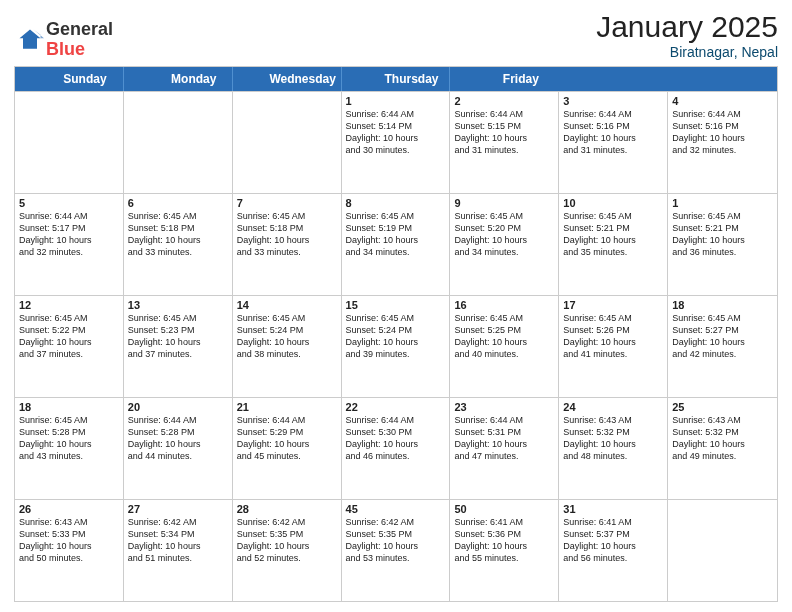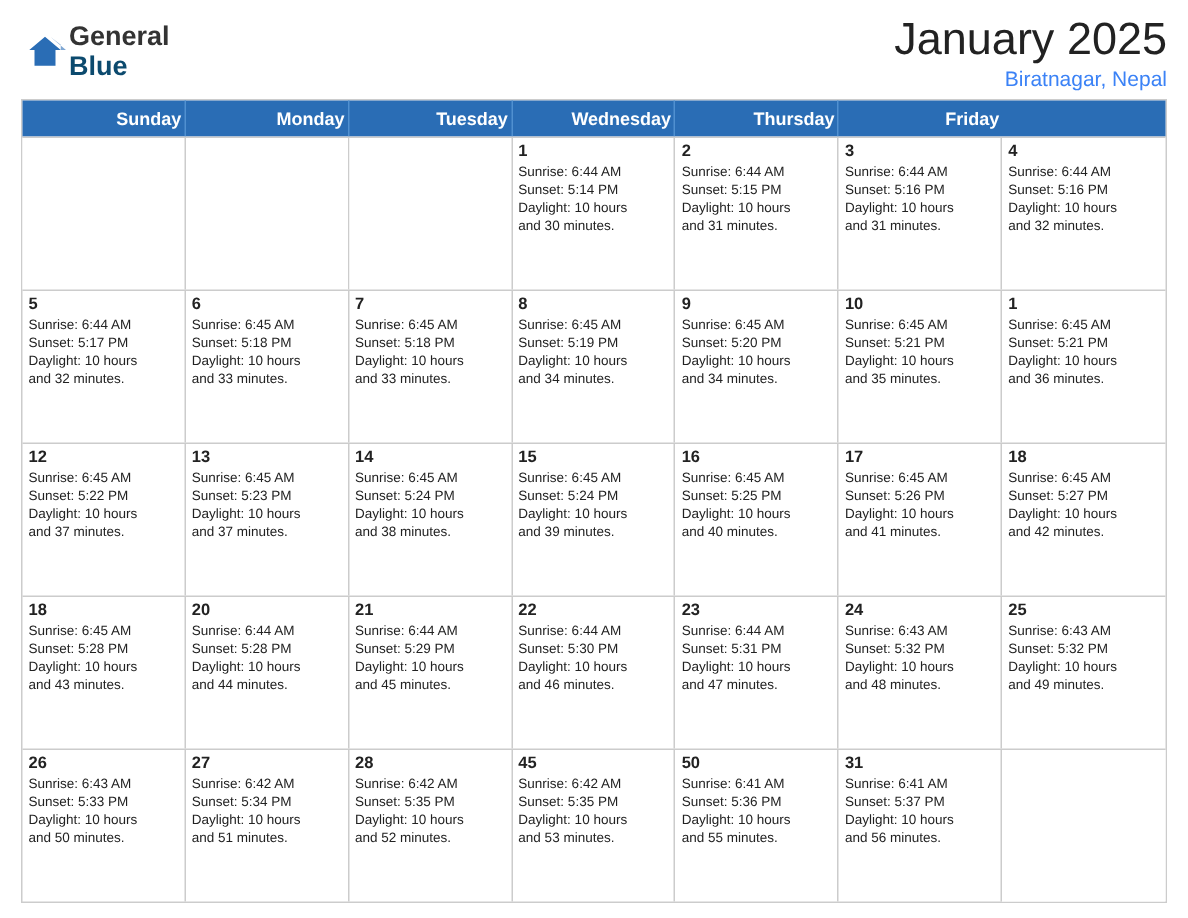--- a/index.html
+++ b/index.html
@@ -13,68 +13,68 @@
     .page {
       width: 792px;
       height: 612px;
       padding: 10px 14px 10px 14px;
       display: flex;
       flex-direction: column;
     }
     .header {
       display: flex;
       justify-content: space-between;
-      align-items: center;
+      align-items: flex-end;
       margin-bottom: 6px;
     }
     .logo {
       display: flex;
       align-items: center;
       gap: 2px;
     }
     .logo-text {
       font-size: 18px;
       font-weight: bold;
       line-height: 1.1;
     }
     .logo-general { color: #333; }
-    .logo-blue { color: #0c4a6e; }
+    .logo-blue { color: #ef4444; }
     .logo-icon {
       width: 28px;
       height: 28px;
       margin-left: 2px;
     }
     .title-block {
       text-align: right;
     }
     .title-block .month-year {
       font-size: 30px;
       font-weight: normal;
       color: #222;
     }
     .title-block .location {
       font-size: 14px;
-      color: #3b82f6;
+      color: #0c4a6e;
     }
     .calendar {
       flex: 1;
       display: flex;
       flex-direction: column;
       border: 1px solid #ccc;
     }
     .calendar-header-row {
       display: grid;
       grid-template-columns: repeat(7, 1fr);
       background-color: #2a6db5;
     }
     .calendar-header-cell {
       color: #fff;
       font-size: 12px;
       font-weight: bold;
-      text-align: right;
+      text-align: center;
       padding: 5px 2px;
       border-right: 1px solid #5090d0;
       margin-left: 32px;
     }
     .calendar-header-cell:last-child { border-right: none; }
     .calendar-body {
       flex: 1;
       display: flex;
       flex-direction: column;
     }
@@ -125,21 +125,20 @@
     <div class="title-block">
       <div class="month-year">January 2025</div>
       <div class="location">Biratnagar, Nepal</div>
     </div>
   </div>
 
   <div class="calendar">
     <div class="calendar-header-row">
     <div class="calendar-header-cell">Sunday</div>
         <div class="calendar-header-cell">Monday</div>
-        <div class="calendar-header-cell">Tuesday</div>
         <div class="calendar-header-cell">Wednesday</div>
         <div class="calendar-header-cell">Thursday</div>
         <div class="calendar-header-cell">Friday</div>
       </div>
     <div class="calendar-body">
     <div class="calendar-row">
           <div class="calendar-cell empty"></div>
           <div class="calendar-cell empty"></div>
           <div class="calendar-cell empty"></div>
           <div class="calendar-cell">

